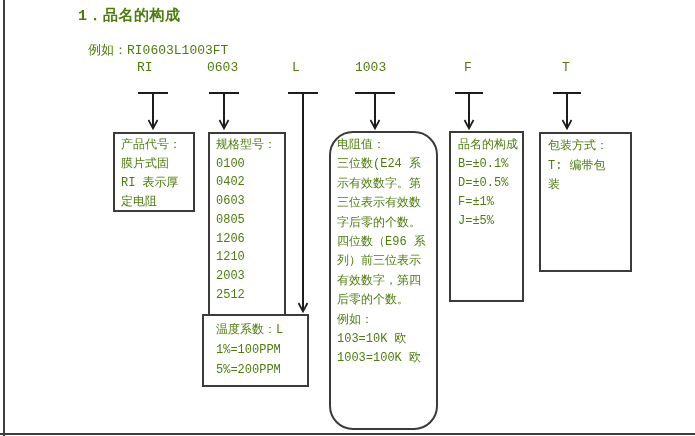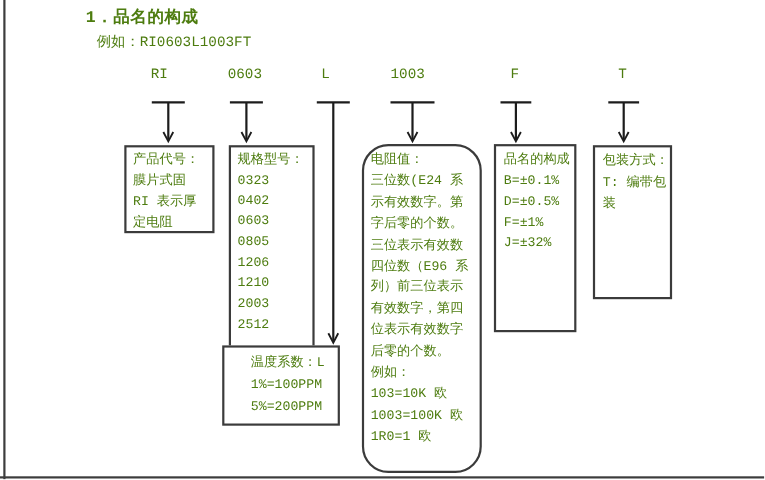--- a/index.html
+++ b/index.html
@@ -15,44 +15,44 @@
   .edge { position: absolute; background: #3d3d3d; }
   .edge-left { left: 3px; top: 0; width: 2px; height: 436px; }
   .edge-bottom { left: 0; top: 433px; width: 695px; height: 2px; }
 
   .title {
     position: absolute; left: 78px; top: 6px;
     font-size: 15px; font-weight: bold; letter-spacing: 0.5px;
     white-space: pre;
   }
   .example {
-    position: absolute; left: 88px; top: 29px;
+    position: absolute; left: 88px; top: 41px;
     font-size: 13px; white-space: pre;
   }
   .code {
     position: absolute; top: 60px;
     font-size: 13px; white-space: pre;
   }
   .arrows { position: absolute; left: 0; top: 0; pointer-events: none; }
 
   .box {
     position: absolute;
     box-sizing: border-box;
     border: 2px solid #3b3b3b;
     background: #fff;
     font-size: 12px;
     overflow: hidden;
   }
   .box .ln { white-space: pre; }
   .b1 { left: 113px; top: 132px; width: 82px; height: 80px;  padding: 2px 6px; line-height: 19px; }
   .b2 { left: 208px; top: 132px; width: 78px; height: 192px; padding: 2px 6px; line-height: 18.7px; }
-  .b3 { left: 202px; top: 314px; width: 107px; height: 73px; padding: 4px 24px; line-height: 20px; }
+  .b3 { left: 202px; top: 314px; width: 107px; height: 73px; padding: 4px 12px; line-height: 20px; }
   .b4 { left: 329px; top: 131px; width: 109px; height: 299px; padding: 3px 6px; line-height: 19.4px; border-radius: 24px; }
   .b5 { left: 449px; top: 131px; width: 75px; height: 171px; padding: 3px 7px; line-height: 19px; }
-  .b6 { left: 539px; top: 132px; width: 72px; height: 140px; padding: 3px 7px; line-height: 19.5px; }
+  .b6 { left: 539px; top: 132px; width: 93px; height: 140px; padding: 3px 7px; line-height: 19.5px; }
 </style>
 </head>
 <body>
 
 <div class="page">
 
   <div class="edge edge-left"></div>
   <div class="edge edge-bottom"></div>
 
   <div class="title">1．品名的构成</div>
@@ -93,56 +93,54 @@
   </svg>
 
   <div class="box b1">
       <div class="ln">产品代号：</div>
       <div class="ln">膜片式固</div>
       <div class="ln">RI 表示厚</div>
       <div class="ln">定电阻</div>
     </div>
   <div class="box b2">
       <div class="ln">规格型号：</div>
-      <div class="ln">0323</div>
+      <div class="ln">0100</div>
       <div class="ln">0402</div>
       <div class="ln">0603</div>
       <div class="ln">0805</div>
       <div class="ln">1206</div>
       <div class="ln">1210</div>
       <div class="ln">2003</div>
       <div class="ln">2512</div>
     </div>
   <div class="box b3">
       <div class="ln">温度系数：L</div>
       <div class="ln">1%=100PPM</div>
       <div class="ln">5%=200PPM</div>
     </div>
   <div class="box b4">
       <div class="ln">电阻值：</div>
       <div class="ln">三位数(E24 系</div>
       <div class="ln">示有效数字。第</div>
+      <div class="ln">三位表示有效数</div>
       <div class="ln">字后零的个数。</div>
-      <div class="ln">三位表示有效数</div>
       <div class="ln">四位数（E96 系</div>
       <div class="ln">列）前三位表示</div>
       <div class="ln">有效数字，第四</div>
-      <div class="ln">位表示有效数字</div>
       <div class="ln">后零的个数。</div>
       <div class="ln">例如：</div>
       <div class="ln">103=10K 欧</div>
       <div class="ln">1003=100K 欧</div>
-      <div class="ln">1R0=1 欧</div>
     </div>
   <div class="box b5">
       <div class="ln">品名的构成：</div>
       <div class="ln">B=±0.1%</div>
       <div class="ln">D=±0.5%</div>
       <div class="ln">F=±1%</div>
-      <div class="ln">J=±32%</div>
+      <div class="ln">J=±5%</div>
     </div>
   <div class="box b6">
       <div class="ln">包装方式：</div>
       <div class="ln">T: 编带包</div>
       <div class="ln">装</div>
     </div>
 
 </div>
 
 </body></html>

